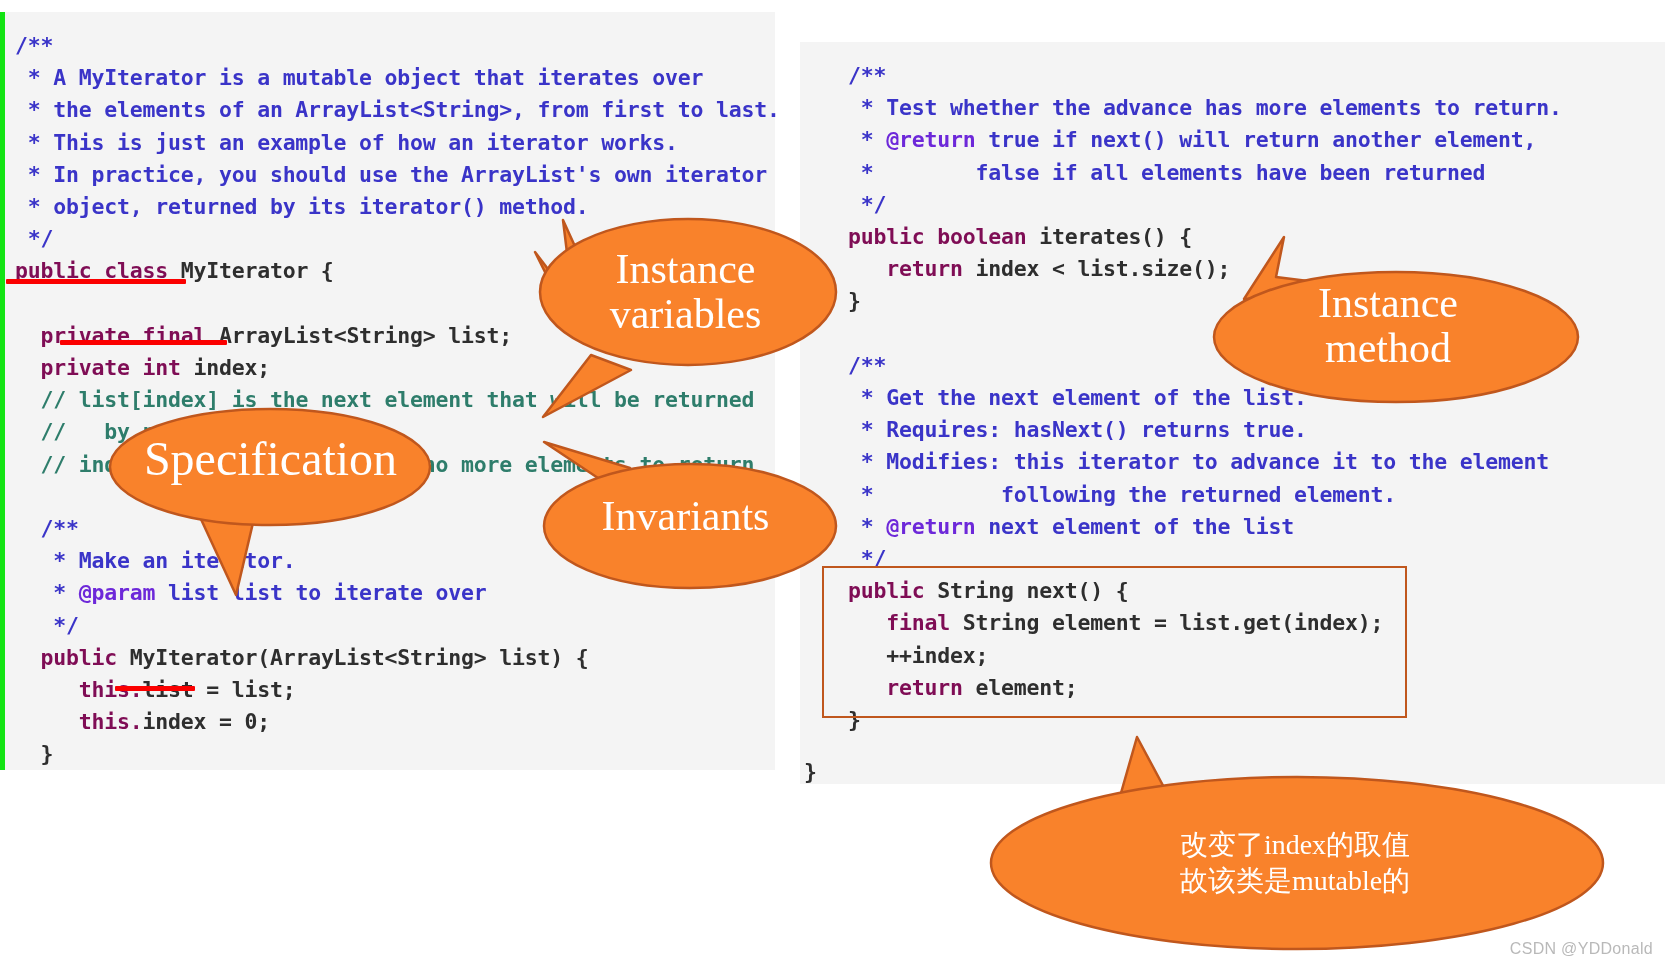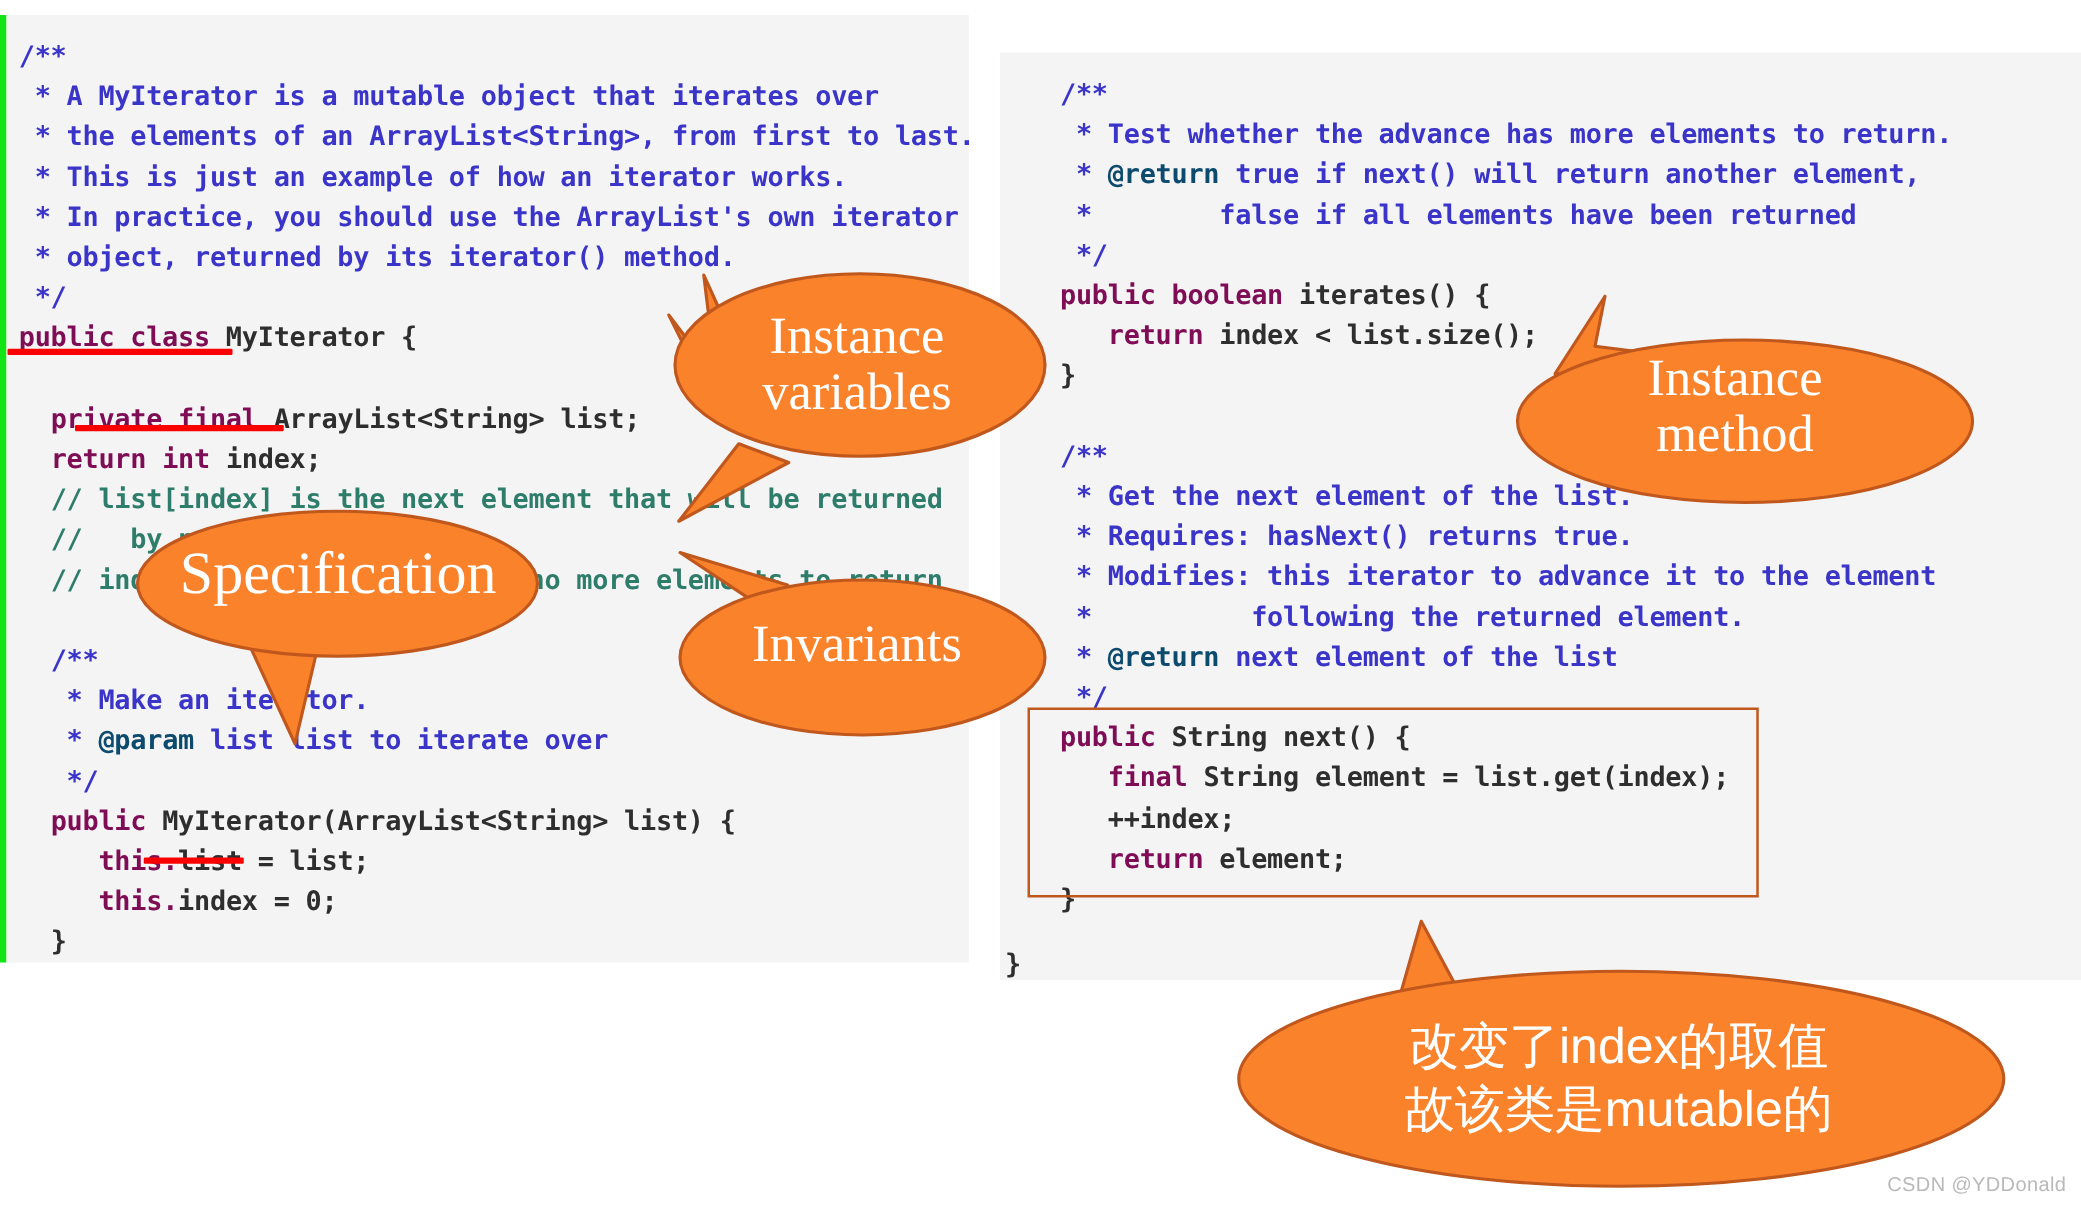--- a/index.html
+++ b/index.html
@@ -46,21 +46,21 @@
     color: #2e2e2e;
     font-weight: 600;
     letter-spacing: -0.2px;
   }
   #code-left  { padding: 18px 0 0 10px; }
   #code-right { padding: 18px 0 0 48px; }
 
   
   .kw   { color: #7f0d55; }
   .jd   { color: #3a34c8; }
-  .jdt  { color: #0c4a6e; margin-top: 24px; }
+  .jdt  { color: #6d28d9; margin-top: 24px; }
   .cmt  { color: #2e7d6b; }
   .pln  { color: #2e2e2e; }
 
   
   .mark {
     position: absolute;
     background: #fb0000;
     height: 5px;
     border-radius: 1px;
   }
@@ -113,25 +113,25 @@
   #c-invariants .ctext { font-size: 42px; padding-top: 22px; box-sizing: border-box; text-align: center; }
 
   #c-constructor{ left: 368px; top: 690px; width: 380px; height: 118px; }
   #c-constructor .ctext{ font-size: 42px; padding-top: 12px; box-sizing: border-box; }
 
   #c-instmethod { left: 1198px; top: 235px; width: 380px; height: 160px; }
   #c-instmethod .ctext { font-size: 42px; padding-top: 22px; box-sizing: border-box; }
 
   #c-mutable    { left: 985px; top: 735px; width: 620px; height: 208px; }
   #c-mutable .ctext {
-    font-size: 40px;
+    font-size: 28px;
     padding-top: 48px;
     box-sizing: border-box;
     line-height: 1.28;
-    font-family: Liberation Sans, sans-serif;
+    font-family: Liberation Serif, serif;
   }
 
   
   #watermark {
     position: absolute;
     right: 12px;
     bottom: 8px;
     color: #b9b9b9;
     font-size: 16px;
     font-family: "Liberation Sans", sans-serif;
@@ -147,21 +147,21 @@
     <pre class="code" id="code-left"><span class="jd">/**</span>
 <span class="jd"> * A MyIterator is a mutable object that iterates over</span>
 <span class="jd"> * the elements of an ArrayList&lt;String&gt;, from first to last.</span>
 <span class="jd"> * This is just an example of how an iterator works.</span>
 <span class="jd"> * In practice, you should use the ArrayList's own iterator</span>
 <span class="jd"> * object, returned by its iterator() method.</span>
 <span class="jd"> */</span>
 <span class="kw">public class</span> <span class="pln">MyIterator {</span>
 
   <span class="kw">private final</span> <span class="pln">ArrayList&lt;String&gt; list;</span>
-  <span class="kw">return int</span> <span class="pln">index;</span>
+  <span class="kw">private int</span> <span class="pln">index;</span>
   <span class="cmt">// list[index] is the next element that will be returned</span>
   <span class="cmt">//   by next()</span>
   <span class="cmt">// index == list.size() means no more elements to return</span>
 
   <span class="jd">/**</span>
   <span class="jd"> * Make an iterator.</span>
   <span class="jd"> * <span class="jdt">@param</span> list list to iterate over</span>
   <span class="jd"> */</span>
   <span class="kw">public</span> <span class="pln">MyIterator(ArrayList&lt;String&gt; list) {</span>
      <span class="kw">this.</span><span class="pln">list = list;</span>

